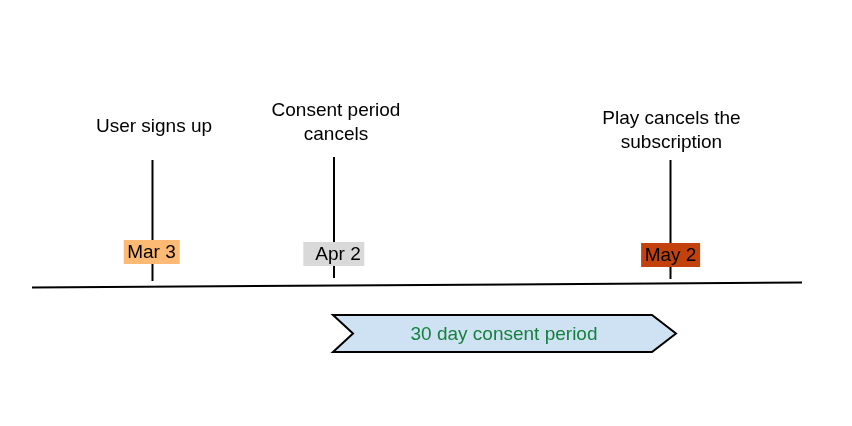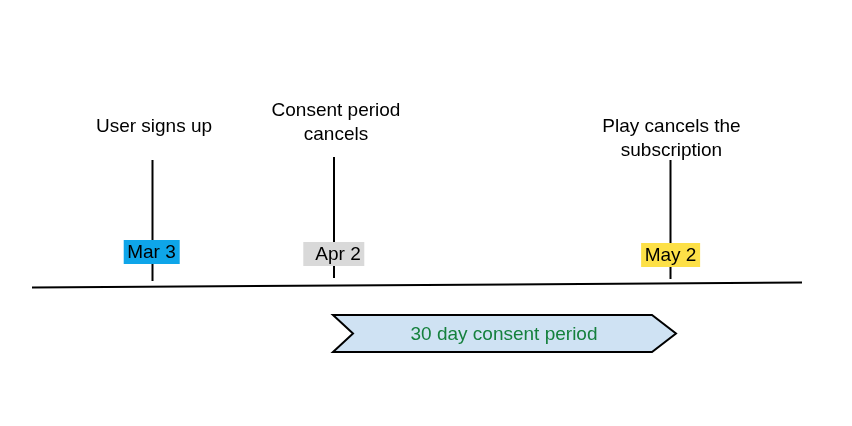--- a/index.html
+++ b/index.html
@@ -62,22 +62,22 @@
     <line x1="152.5" y1="160" x2="152.5" y2="281" stroke-width="2" stroke="#000000"></line>
     <line x1="334" y1="157" x2="334" y2="278" stroke-width="2" stroke="#000000"></line>
     <line x1="670.5" y1="160" x2="670.5" y2="279" stroke-width="2" stroke="#000000"></line>
 
     <polygon points="333,315 652,315 676,333.5 652,352 333,352 353,333.5" stroke-width="2" stroke-linejoin="miter" fill="#cfe2f3" stroke="#000000"></polygon>
   </svg>
 
   <div class="event-label" style="left:154px; top:114px;">User signs up</div>
   <div class="event-label" style="left:336px; top:98px;">Consent period
 cancels</div>
-  <div class="event-label" style="left:671.5px; top:114px;">Play cancels the
+  <div class="event-label" style="left:671.5px; top:106px;">Play cancels the
 subscription</div>
 
-  <div class="date-badge" style="left: 151.5px; top: 240px; background: #0ea5e9; text-align: center;">Mar 3</div>
+  <div class="date-badge" style="left: 151.5px; top: 240px; background: #fdba74; text-align: center;">Mar 3</div>
   <div class="date-badge" style="left: 334px; top: 242px; background: rgb(217, 217, 217); padding-left: 12px;">Apr 2</div>
-  <div class="date-badge" style="left: 670.5px; top: 243px; background: #fde047;">May 2</div>
+  <div class="date-badge" style="left: 670.5px; top: 243px; background: #c2410c;">May 2</div>
 
   <div class="banner-label" style="left:504px; top:323px;">30 day consent period</div>
 
 </div>
 
 </body></html>

